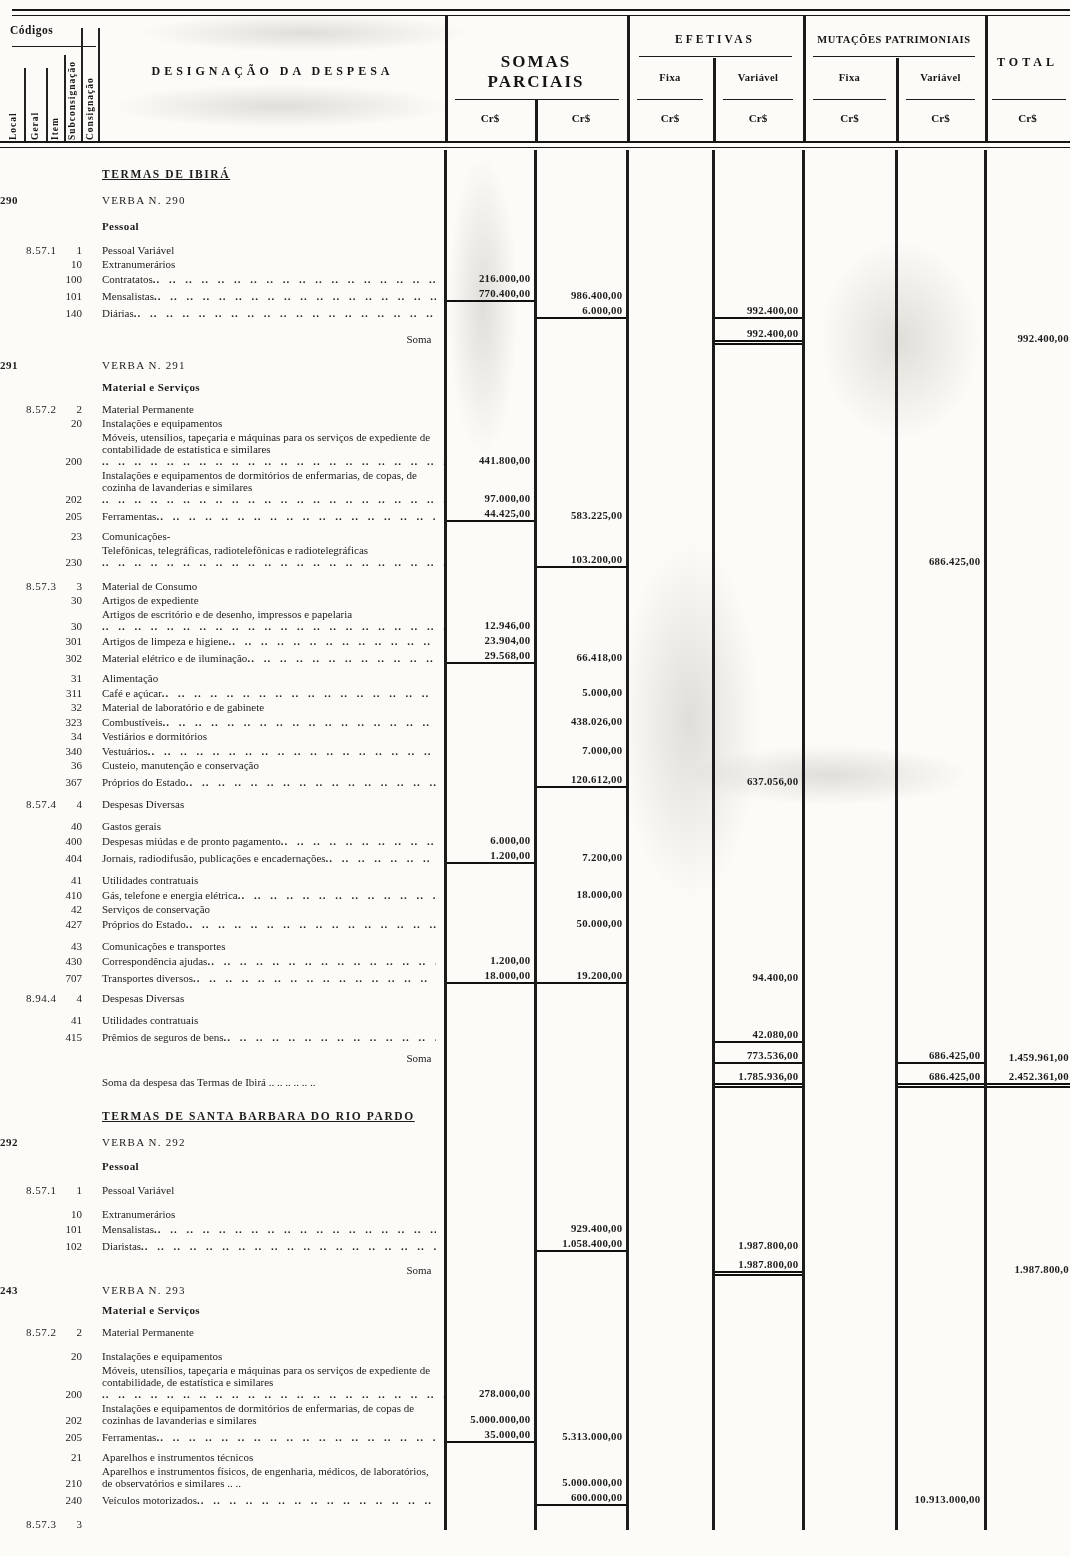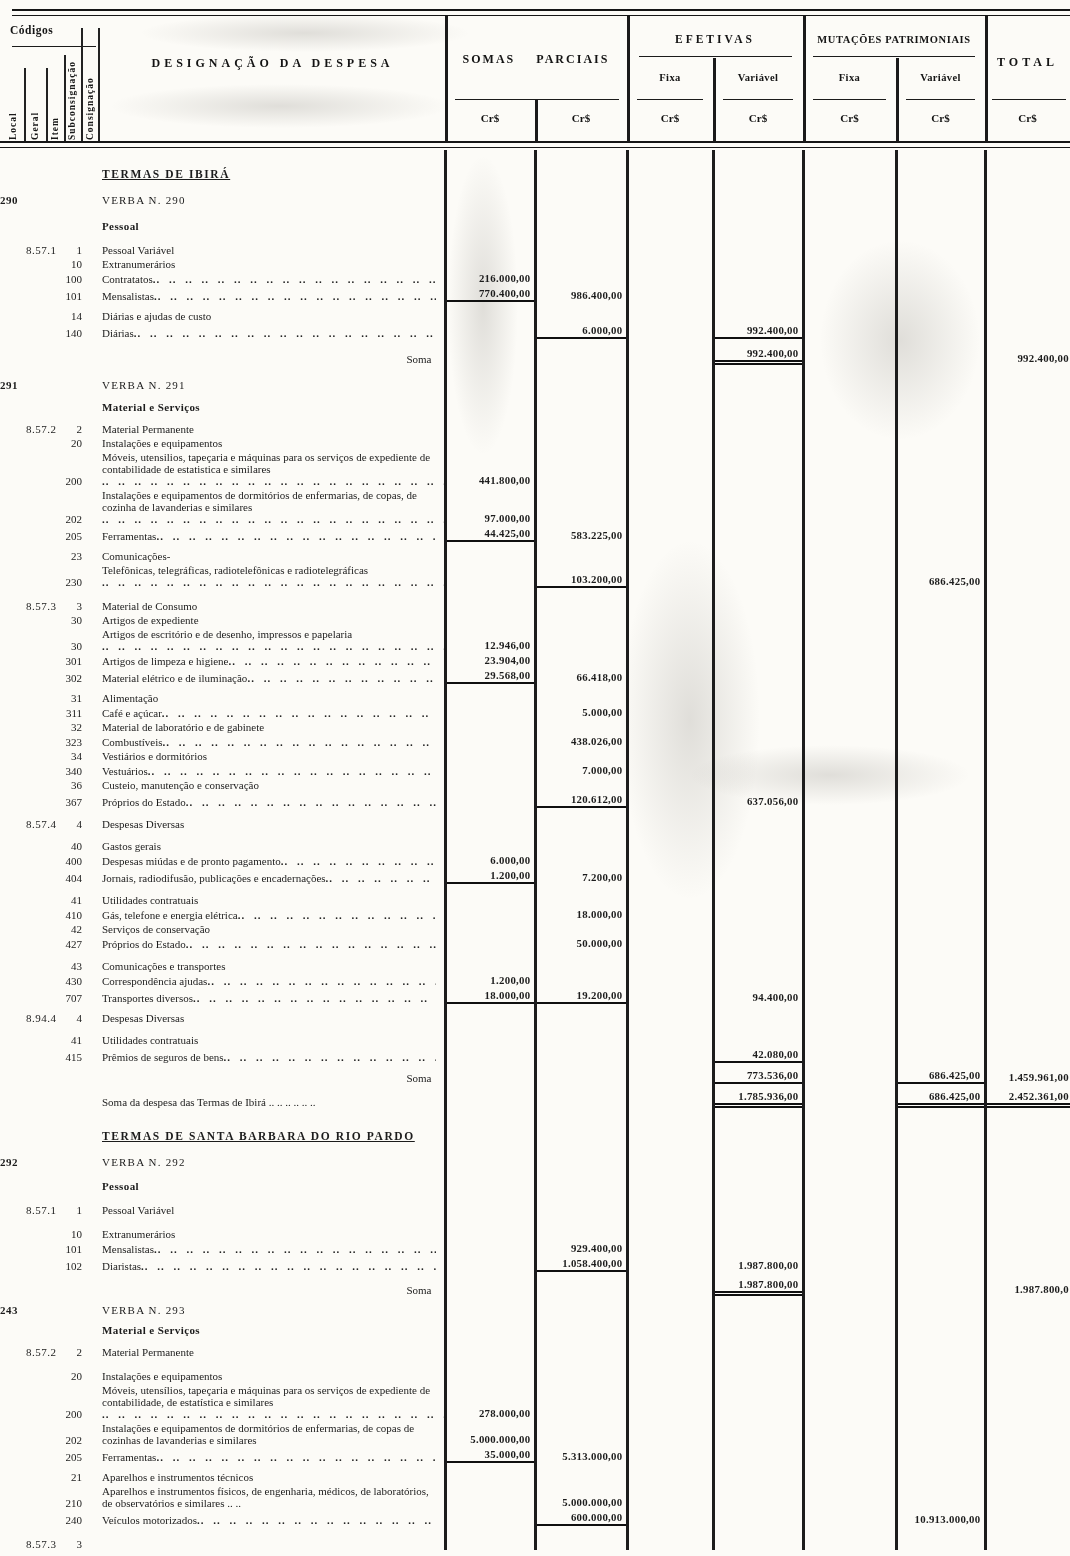--- a/index.html
+++ b/index.html
@@ -86,23 +86,23 @@
     <div class="vthin" style="left:46px;top:68px;height:73px;"></div>
     <div class="vthin" style="left:64px;top:55px;height:86px;"></div>
     <div class="vthin" style="left:81px;top:28px;height:113px;"></div>
     <div class="vthin" style="left:98px;top:28px;height:113px;"></div>
     <div class="vlab" style="left:5px;top:52px;height:88px;width:18px;">Local</div>
     <div class="vlab" style="left:27px;top:52px;height:88px;width:18px;">Geral</div>
     <div class="vlab" style="left:48px;top:52px;height:88px;width:15px;">Item</div>
     <div class="vlab" style="left:66px;top:30px;height:110px;width:14px;">Subconsignação</div>
     <div class="vlab" style="left:84px;top:30px;height:110px;width:13px;">Consignação</div>
 
-    <div class="hcell desig" style="left:100px;top:56px;width:345px;">DESIGNAÇÃO DA DESPESA</div>
+    <div class="hcell desig" style="left:100px;top:64px;width:345px;">DESIGNAÇÃO DA DESPESA</div>
 
-    <div class="hcell grp2" style="left:445px;top:52px;width:182px;letter-spacing:2px;word-spacing:16px;font-size:12px;">SOMAS PARCIAIS</div>
+    <div class="hcell grp2" style="left:445px;top:52px;width:182px;letter-spacing:2px;word-spacing:16px;font-size:17px;">SOMAS PARCIAIS</div>
     <div class="hl" style="left:455px;top:99px;width:164px;"></div>
     <div class="hcell cr" style="left:445px;top:112px;width:90px;">Cr$</div>
     <div class="hcell cr" style="left:535px;top:112px;width:92px;">Cr$</div>
 
     <div class="hcell grp" style="left:627px;top:33px;width:176px;">EFETIVAS</div>
     <div class="hl" style="left:639px;top:56px;width:153px;"></div>
     <div class="hcell sub" style="left:627px;top:72px;width:86px;">Fixa</div>
     <div class="hcell sub" style="left:713px;top:72px;width:90px;">Variável</div>
     <div class="hl" style="left:637px;top:99px;width:66px;"></div>
     <div class="hl" style="left:723px;top:99px;width:70px;"></div>
@@ -258,37 +258,20 @@
           </td>
           <td class="amt a2">
             <div class="v">986.400,00</div>
           </td>
           <td class="amt a3"></td>
           <td class="amt a4"></td>
           <td class="amt a5"></td>
           <td class="amt a6"></td>
           <td class="amt a7"></td>
         </tr>
-        <tr style="--sp: 8px;">
-          <td class="c-local"></td>
-          <td class="c-geral"></td>
-          <td class="c-code">14</td>
-          <td class="c-dz">
-            <div class="dz">
-              <span class="txt">Diárias e ajudas de custo</span>
-            </div>
-          </td>
-          <td class="amt a1"></td>
-          <td class="amt a2"></td>
-          <td class="amt a3"></td>
-          <td class="amt a4"></td>
-          <td class="amt a5"></td>
-          <td class="amt a6"></td>
-          <td class="amt a7"></td>
-        </tr>
         <tr style="--sp: 2px;">
           <td class="c-local"></td>
           <td class="c-geral"></td>
           <td class="c-code">140</td>
           <td class="c-dz">
             <div class="dz">
               <span class="txt">Diárias</span>
               <span class="ldr"> .. .. .. .. .. .. .. .. .. .. .. .. .. .. .. .. .. .. .. .. .. .. .. .. .. .. .. .. .. .. .. .. .. .. .. .. .. .. .. ..</span>
             </div>
           </td>

